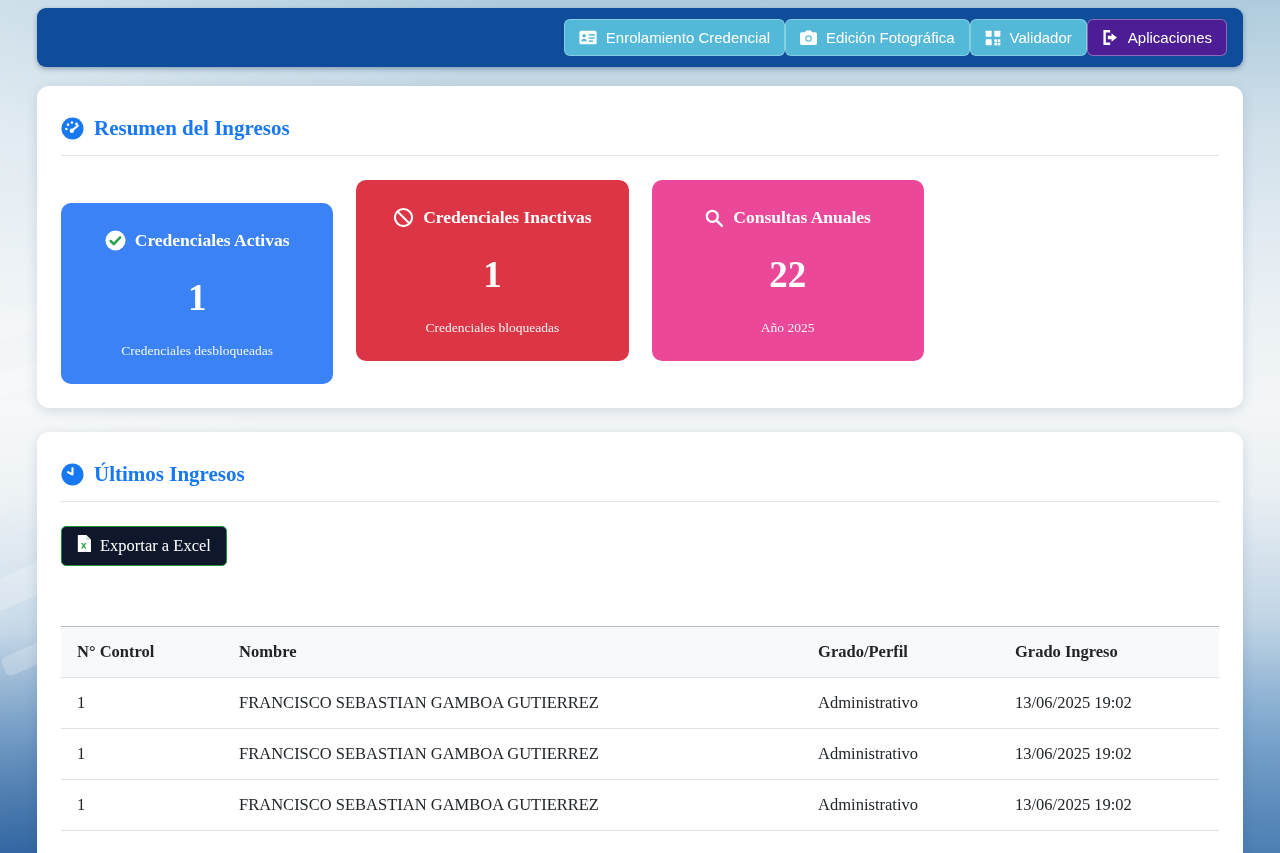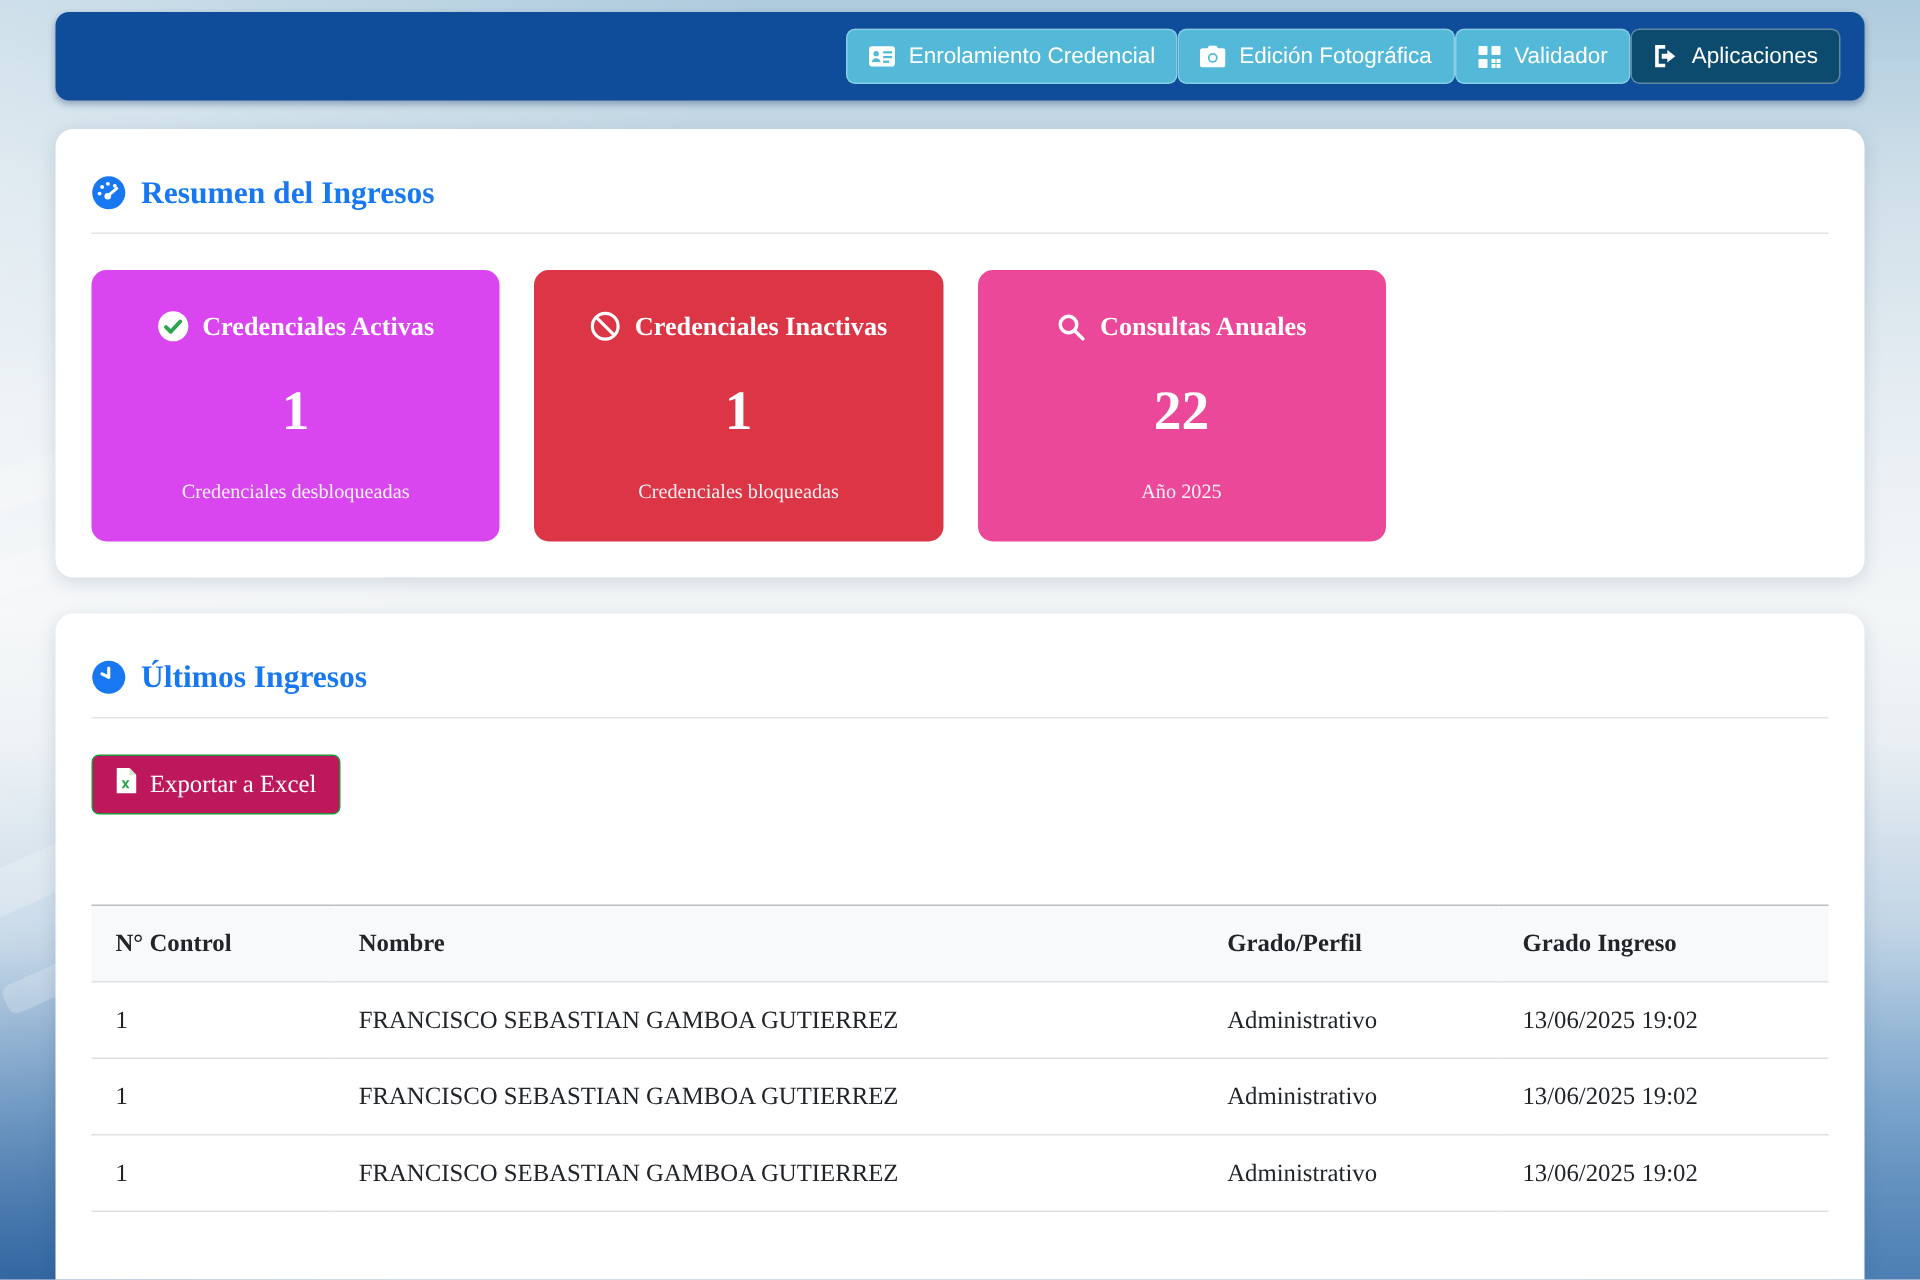--- a/index.html
+++ b/index.html
@@ -27,21 +27,21 @@
     display: flex; align-items: center; justify-content: flex-end;
     gap: 0; padding: 0 16px;
     box-shadow: 0 2px 5px rgba(10,40,90,0.35);
   }
   .nav-btn {
     font-family: "Liberation Sans", sans-serif; font-size: 15px; color: #fff;
     background: #54b9d9; border: 1px solid rgba(255,255,255,0.30); border-radius: 6px;
     height: 37px; padding: 0 14px; display: inline-flex; align-items: center; gap: 9px;
     cursor: pointer; white-space: nowrap;
   }
-  .nav-btn.warn { background: #0c4a6e; border-color: rgba(255,255,255,0.35); }
+  .nav-btn.warn { background: #4c1d95; border-color: rgba(255,255,255,0.35); }
   .nav-btn svg { display: block; }
 
   
   .panel {
     background: #fff; border-radius: 12px; padding: 24px;
     box-shadow: 0 3px 12px rgba(30,60,100,0.15);
   }
   .panel.first { margin-top: 19px; }
   .panel.second { margin-top: 24px; padding-bottom: 60px; }
 
@@ -60,21 +60,21 @@
     padding: 27px 10px 25px;
   }
   .stat-title { display: inline-flex; align-items: center; gap: 9px; font-weight: bold; font-size: 17.5px; }
   .stat-title svg { display: block; }
   .stat-value { font-size: 37px; font-weight: bold; line-height: 1; }
   .stat-sub { font-size: 13.5px; opacity: 0.93; }
 
   
   .total-line { font-size: 19.5px; font-weight: bold; color: #141414; margin: 4px 0 20px; }
   .export-btn {
-    background: #be185d; color: #fff; font-family: "Liberation Serif", serif;
+    background: #0f172a; color: #fff; font-family: "Liberation Serif", serif;
     font-size: 16.5px; border: 1px solid #23923d; border-radius: 5px;
     padding: 8px 15px; display: inline-flex; align-items: center; gap: 9px; cursor: pointer;
   }
   .table-wrap { margin-top: 60px; }
   table { width: 100%; border-collapse: collapse; font-size: 16.5px; color: #212529; }
   thead th {
     text-align: left; font-weight: bold; padding: 15px 16px;
     background: #f8f9fa; border-top: 1px solid #b9bdc1; border-bottom: 1px solid #dee2e6;
   }
   tbody td { padding: 15px 16px; border-bottom: 1px solid #dee2e6; }
@@ -156,21 +156,21 @@
           <circle cx="11.3" cy="14.4" r="2.3" fill="#ffffff"></circle>
         </svg>
       </span>
       <span>Resumen del Ingresos</span>
     </h2>
     <hr class="divider">
 
     <div class="stat-grid">
 
 
-      <div class="stat-card" style="background-color: #d946ef;">
+      <div class="stat-card" style="background-color: #3b82f6; margin-top: 23px;">
         <div class="stat-title">
           <span>
             <svg width="21" height="21" viewBox="0 0 24 24">
               <circle cx="12" cy="12" r="11.5" fill="#ffffff"></circle>
               <path d="M6.5 12.6l3.6 3.6 7.2-7.8" stroke="#2da44e" stroke-width="3" fill="none" stroke-linecap="round" stroke-linejoin="round"></path>
             </svg>
           </span>
           <span>Credenciales Activas</span>
         </div>
         <div class="stat-value">1</div>

